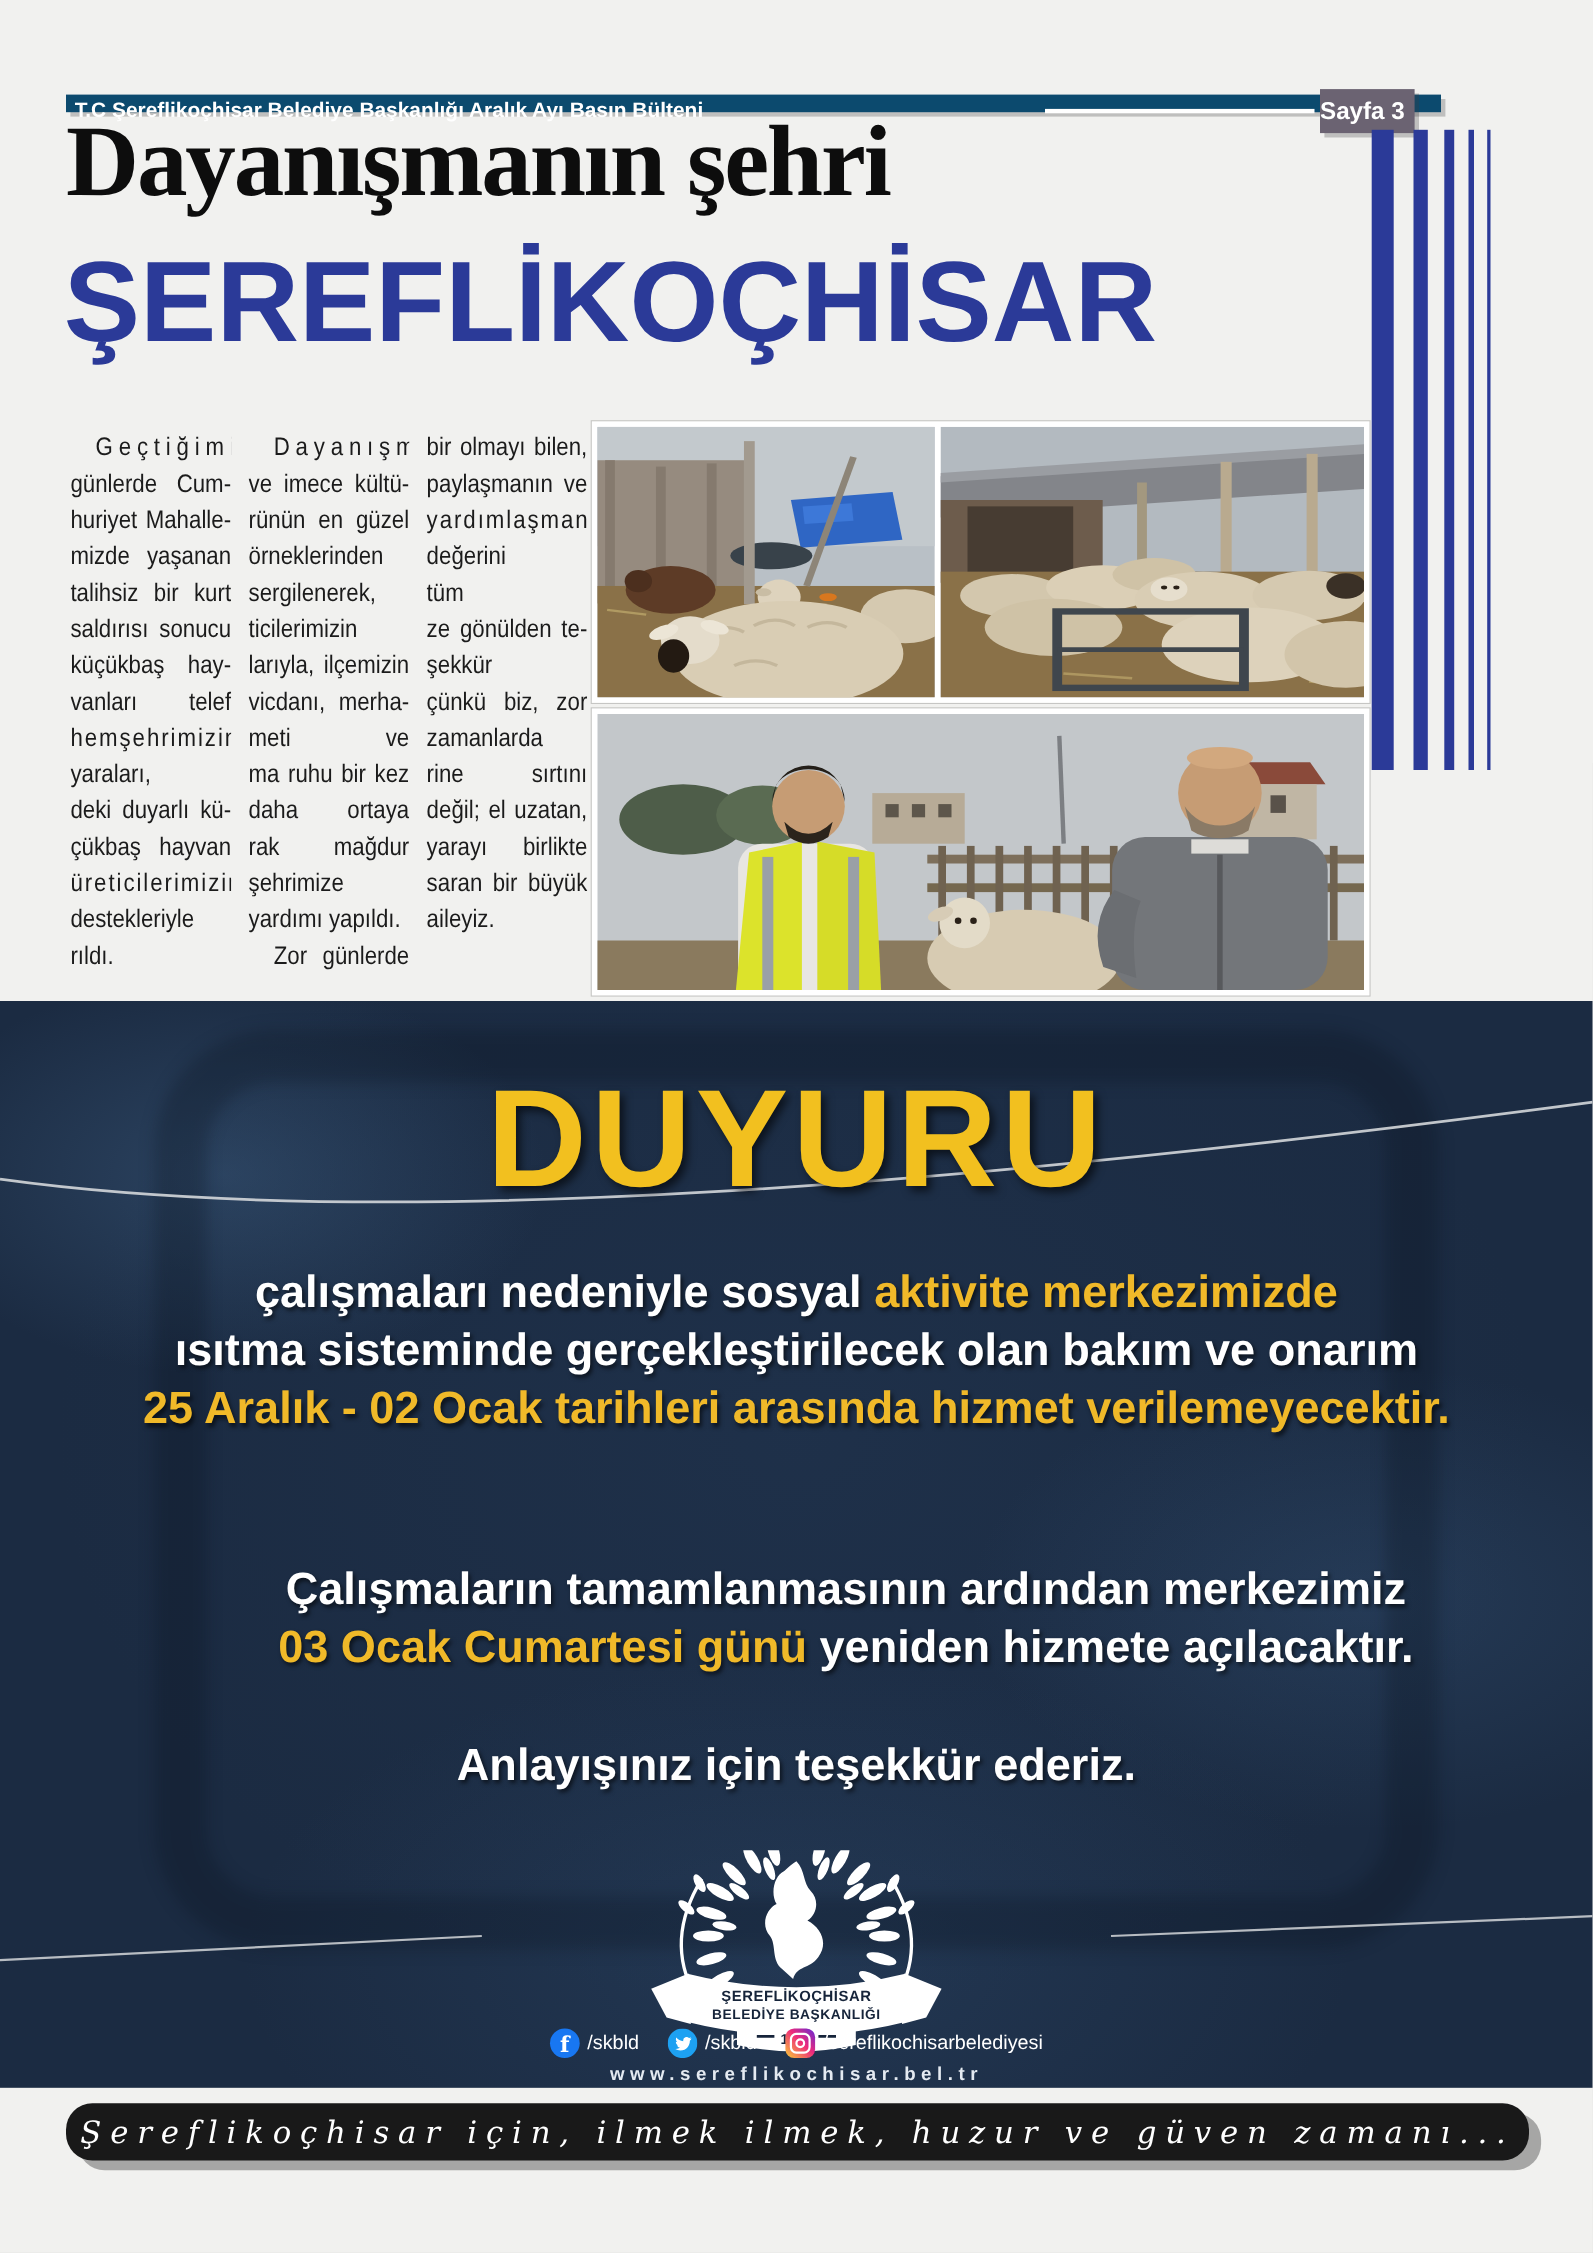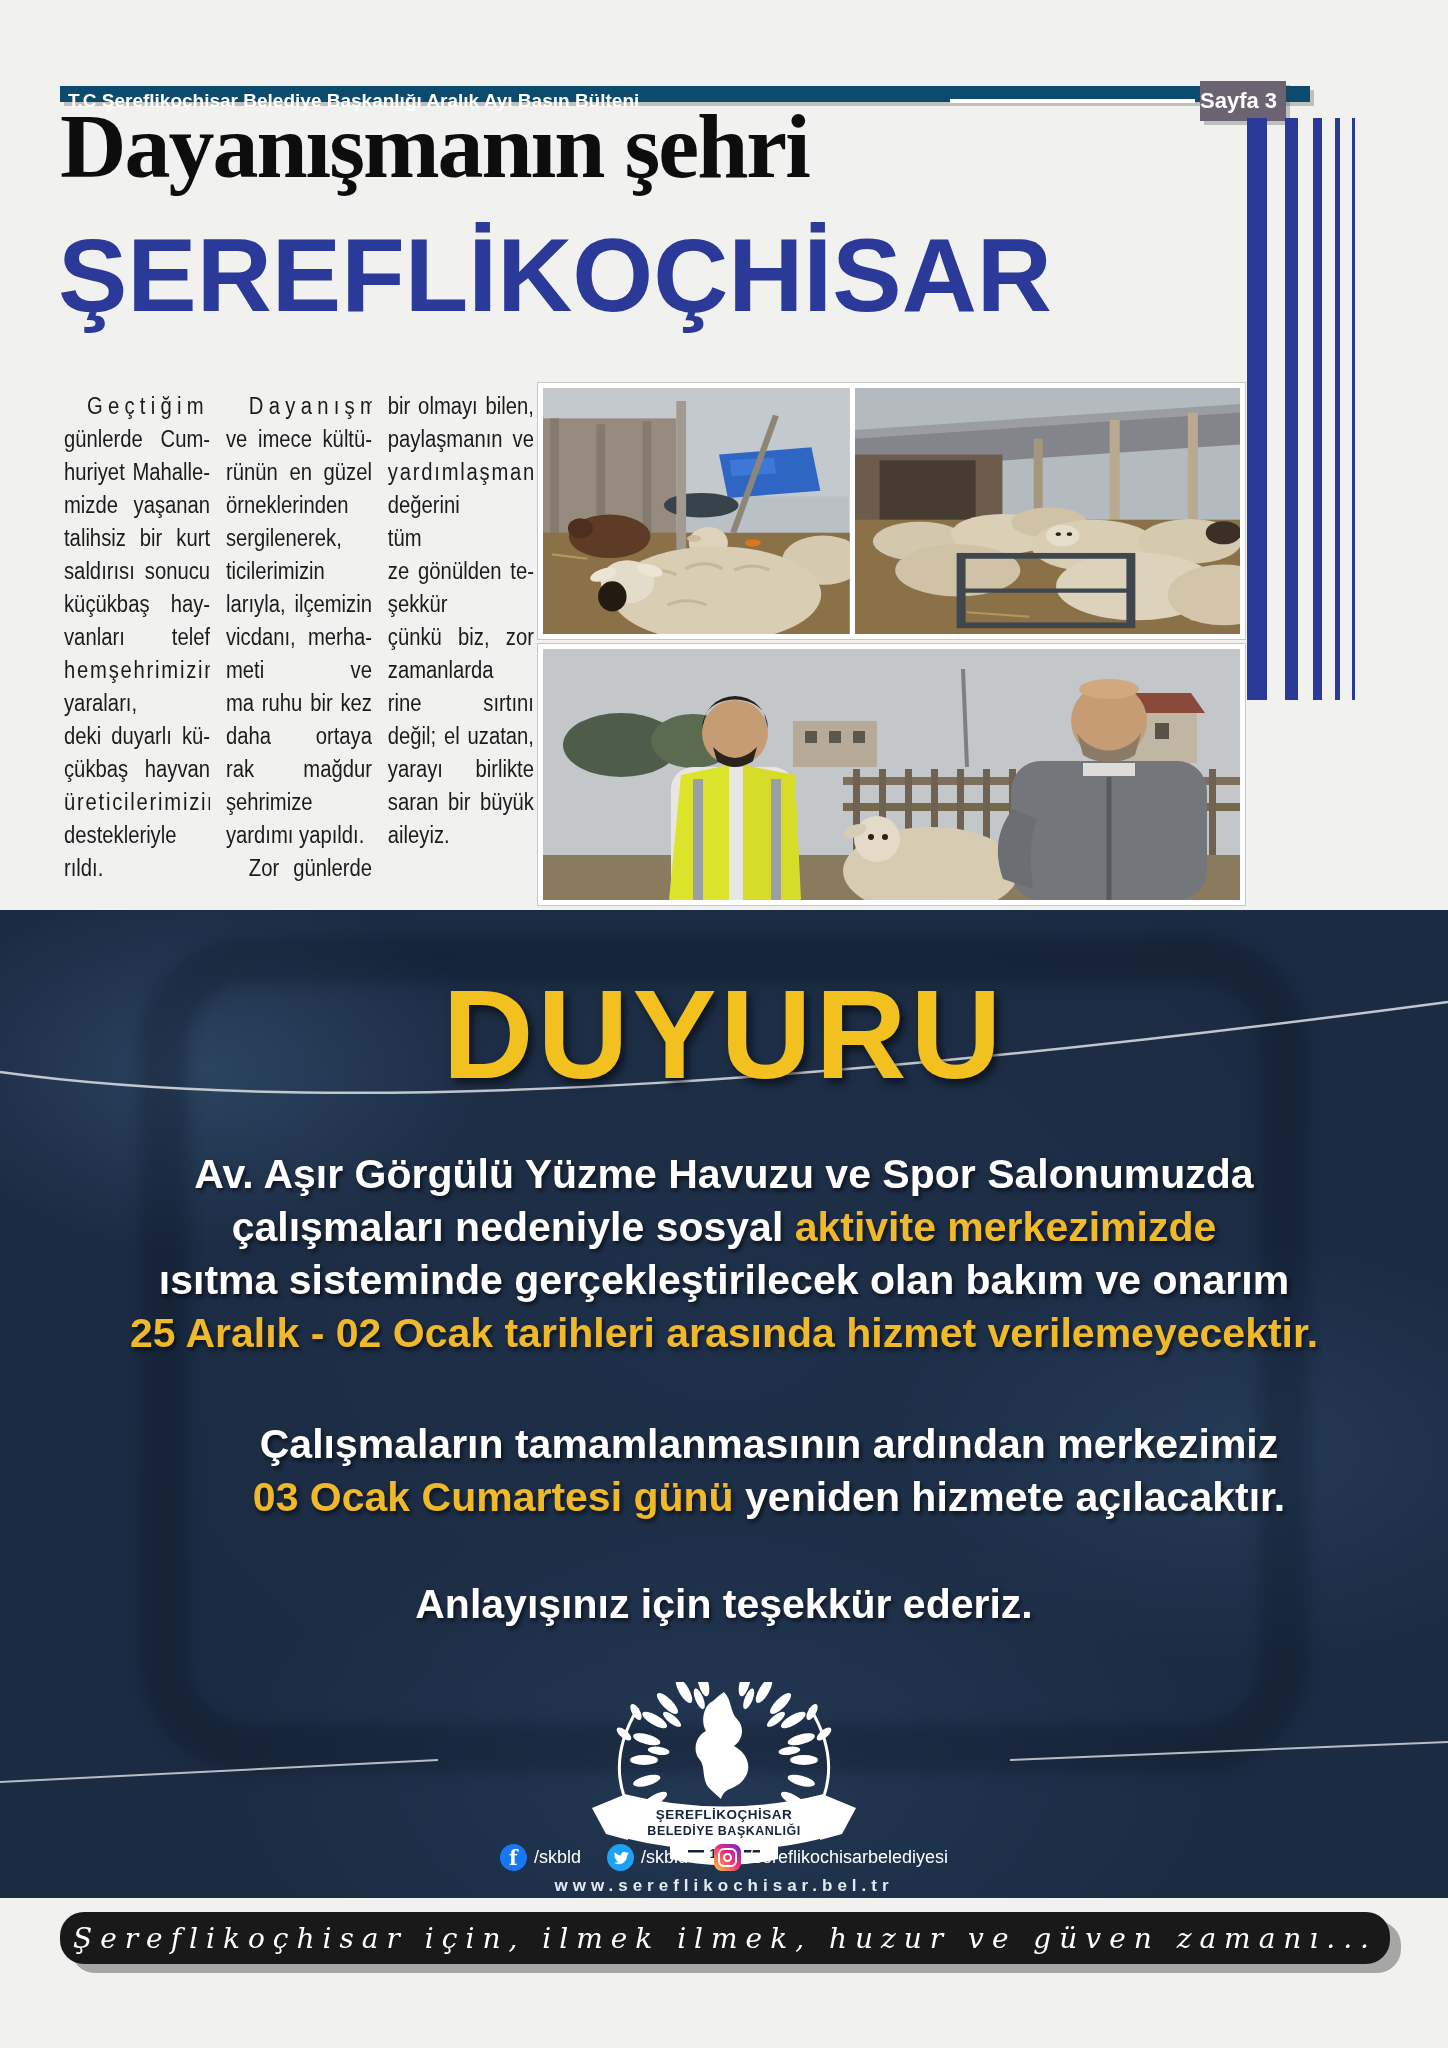--- a/index.html
+++ b/index.html
@@ -295,21 +295,20 @@
   <section class="duyuru">
     <svg class="panel-lines" viewBox="0 0 1448 988">
       <path d="M0,162 C 360,212 900,165 1448,92" stroke="#d4d7da" stroke-width="2.5" fill="none" opacity=".9"></path>
       <line x1="0" y1="872" x2="438" y2="850" stroke="#d4d7da" stroke-width="2" opacity=".85"></line>
       <line x1="1010" y1="850" x2="1448" y2="832" stroke="#d4d7da" stroke-width="2" opacity=".85"></line>
     </svg>
 
     <div class="duyuru-title">DUYURU</div>
 
     <div class="annp annp-1" id="ann1">
-        <div class="annline"><span class="seg-w">Av. Aşır Görgülü Yüzme Havuzu ve Spor Salonumuzda</span></div>
         <div class="annline"><span class="seg-w">çalışmaları nedeniyle sosyal </span><span class="seg-y">aktivite merkezimizde</span></div>
         <div class="annline"><span class="seg-w">ısıtma sisteminde gerçekleştirilecek olan bakım ve onarım</span></div>
         <div class="annline"><span class="seg-y">25 Aralık - 02 Ocak tarihleri arasında hizmet verilemeyecektir.</span></div>
       </div>
     <div class="annp annp-2" id="ann2">
         <div class="annline"><span class="seg-w">Çalışmaların tamamlanmasının ardından merkezimiz</span></div>
         <div class="annline"><span class="seg-y">03 Ocak Cumartesi günü</span><span class="seg-w"> yeniden hizmete açılacaktır.</span></div>
       </div>
     <div class="annp annp-3" id="ann3">
         <div class="annline"><span class="seg-w">Anlayışınız için teşekkür ederiz.</span></div>

